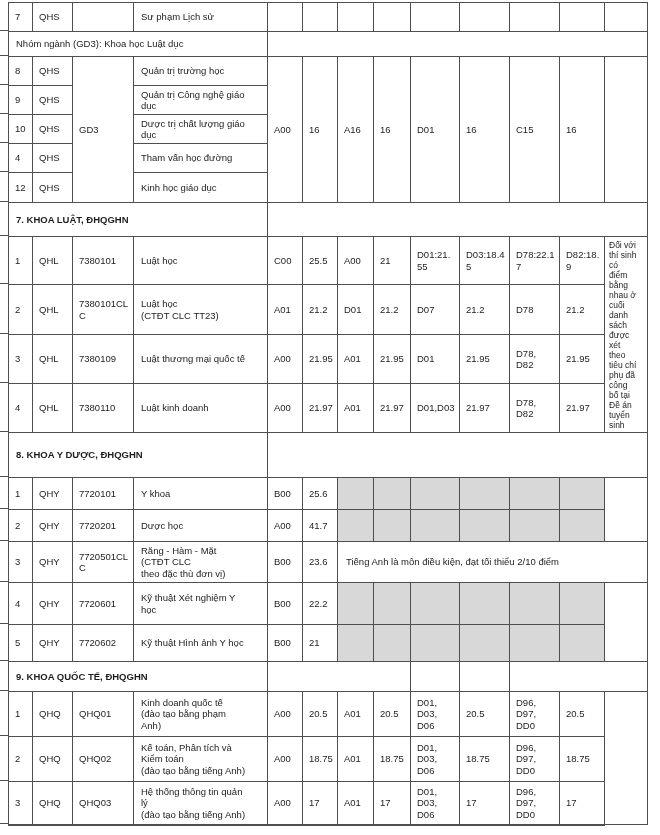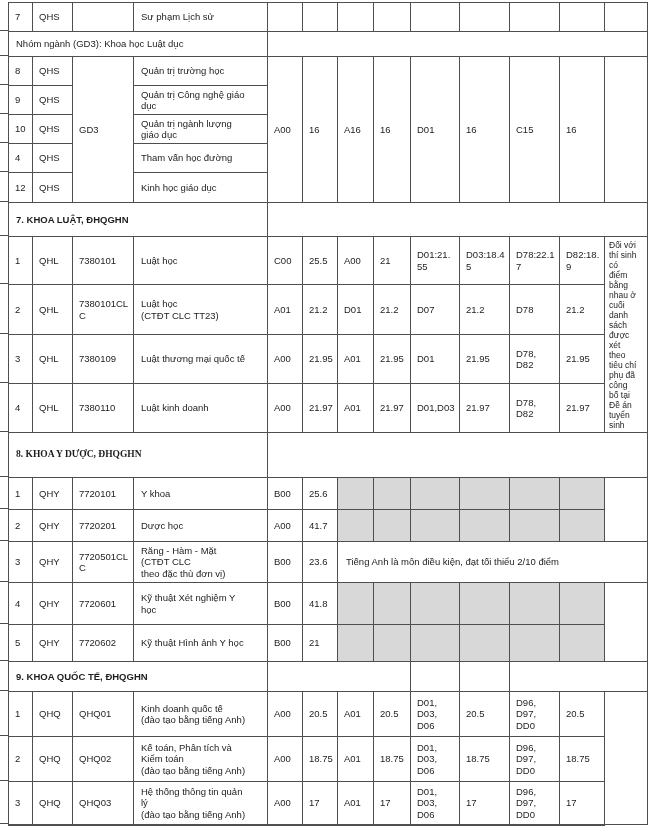--- a/index.html
+++ b/index.html
@@ -73,21 +73,21 @@
           <td rowspan="5"></td>
         </tr>
         <tr style="height: 29px;">
           <td>9</td>
           <td>QHS</td>
           <td class="name">Quản trị Công nghệ giáo dục</td>
         </tr>
         <tr style="height: 29px;">
           <td>10</td>
           <td>QHS</td>
-          <td class="name">Quản trị ngành lượng giáo dục</td>
+          <td class="name">Dược trị chất lượng giáo dục</td>
         </tr>
         <tr style="height: 29px;">
           <td>4</td>
           <td>QHS</td>
           <td class="name">Tham vấn học đường</td>
         </tr>
         <tr style="height: 30px;">
           <td>12</td>
           <td>QHS</td>
           <td class="name">Kinh học giáo dục</td>
@@ -165,21 +165,21 @@
           <td class="name">Luật kinh doanh</td>
           <td>A00</td>
           <td>21.97</td>
           <td>A01</td>
           <td>21.97</td>
           <td>D01,D03</td>
           <td>21.97</td>
           <td>D78, D82</td>
           <td>21.97</td>
         </tr>
-        <tr style="height: 45px; font-family: Liberation Serif, serif;">
+        <tr style="height: 45px;">
           <td colspan="4" class="hdr name">8. KHOA Y DƯỢC, ĐHQGHN</td>
           <td colspan="9"></td>
         </tr>
         <tr style="height: 32px;">
           <td>1</td>
           <td>QHY</td>
           <td>7720101</td>
           <td class="name">Y khoa</td>
           <td>B00</td>
           <td>25.6</td>
@@ -214,21 +214,21 @@
           <td>B00</td>
           <td>23.6</td>
           <td colspan="7" class="cond">Tiếng Anh  là môn điều kiện, đạt tối thiểu 2/10 điểm</td>
         </tr>
         <tr style="height: 42px;">
           <td>4</td>
           <td>QHY</td>
           <td>7720601</td>
           <td class="name">Kỹ thuật Xét nghiệm Y học</td>
           <td>B00</td>
-          <td>41.8</td>
+          <td>22.2</td>
           <td class="gray"></td>
           <td class="gray"></td>
           <td class="gray"></td>
           <td class="gray"></td>
           <td class="gray"></td>
           <td class="gray"></td>
           <td rowspan="2"></td>
         </tr>
         <tr style="height: 37px;">
           <td>5</td>
@@ -249,21 +249,21 @@
           <td colspan="4"></td>
           <td></td>
           <td></td>
           <td colspan="3"></td>
         </tr>
         <tr style="height: 45px;">
           <td>1</td>
           <td>QHQ</td>
           <td>QHQ01</td>
           <td class="name">Kinh doanh quốc tế
-(đào tạo bằng tiếng Anh)</td>
+(đào tạo bằng phạm Anh)</td>
           <td>A00</td>
           <td>20.5</td>
           <td>A01</td>
           <td>20.5</td>
           <td>D01,
 D03, D06</td>
           <td>20.5</td>
           <td>D96,
 D97,
 DD0</td>

